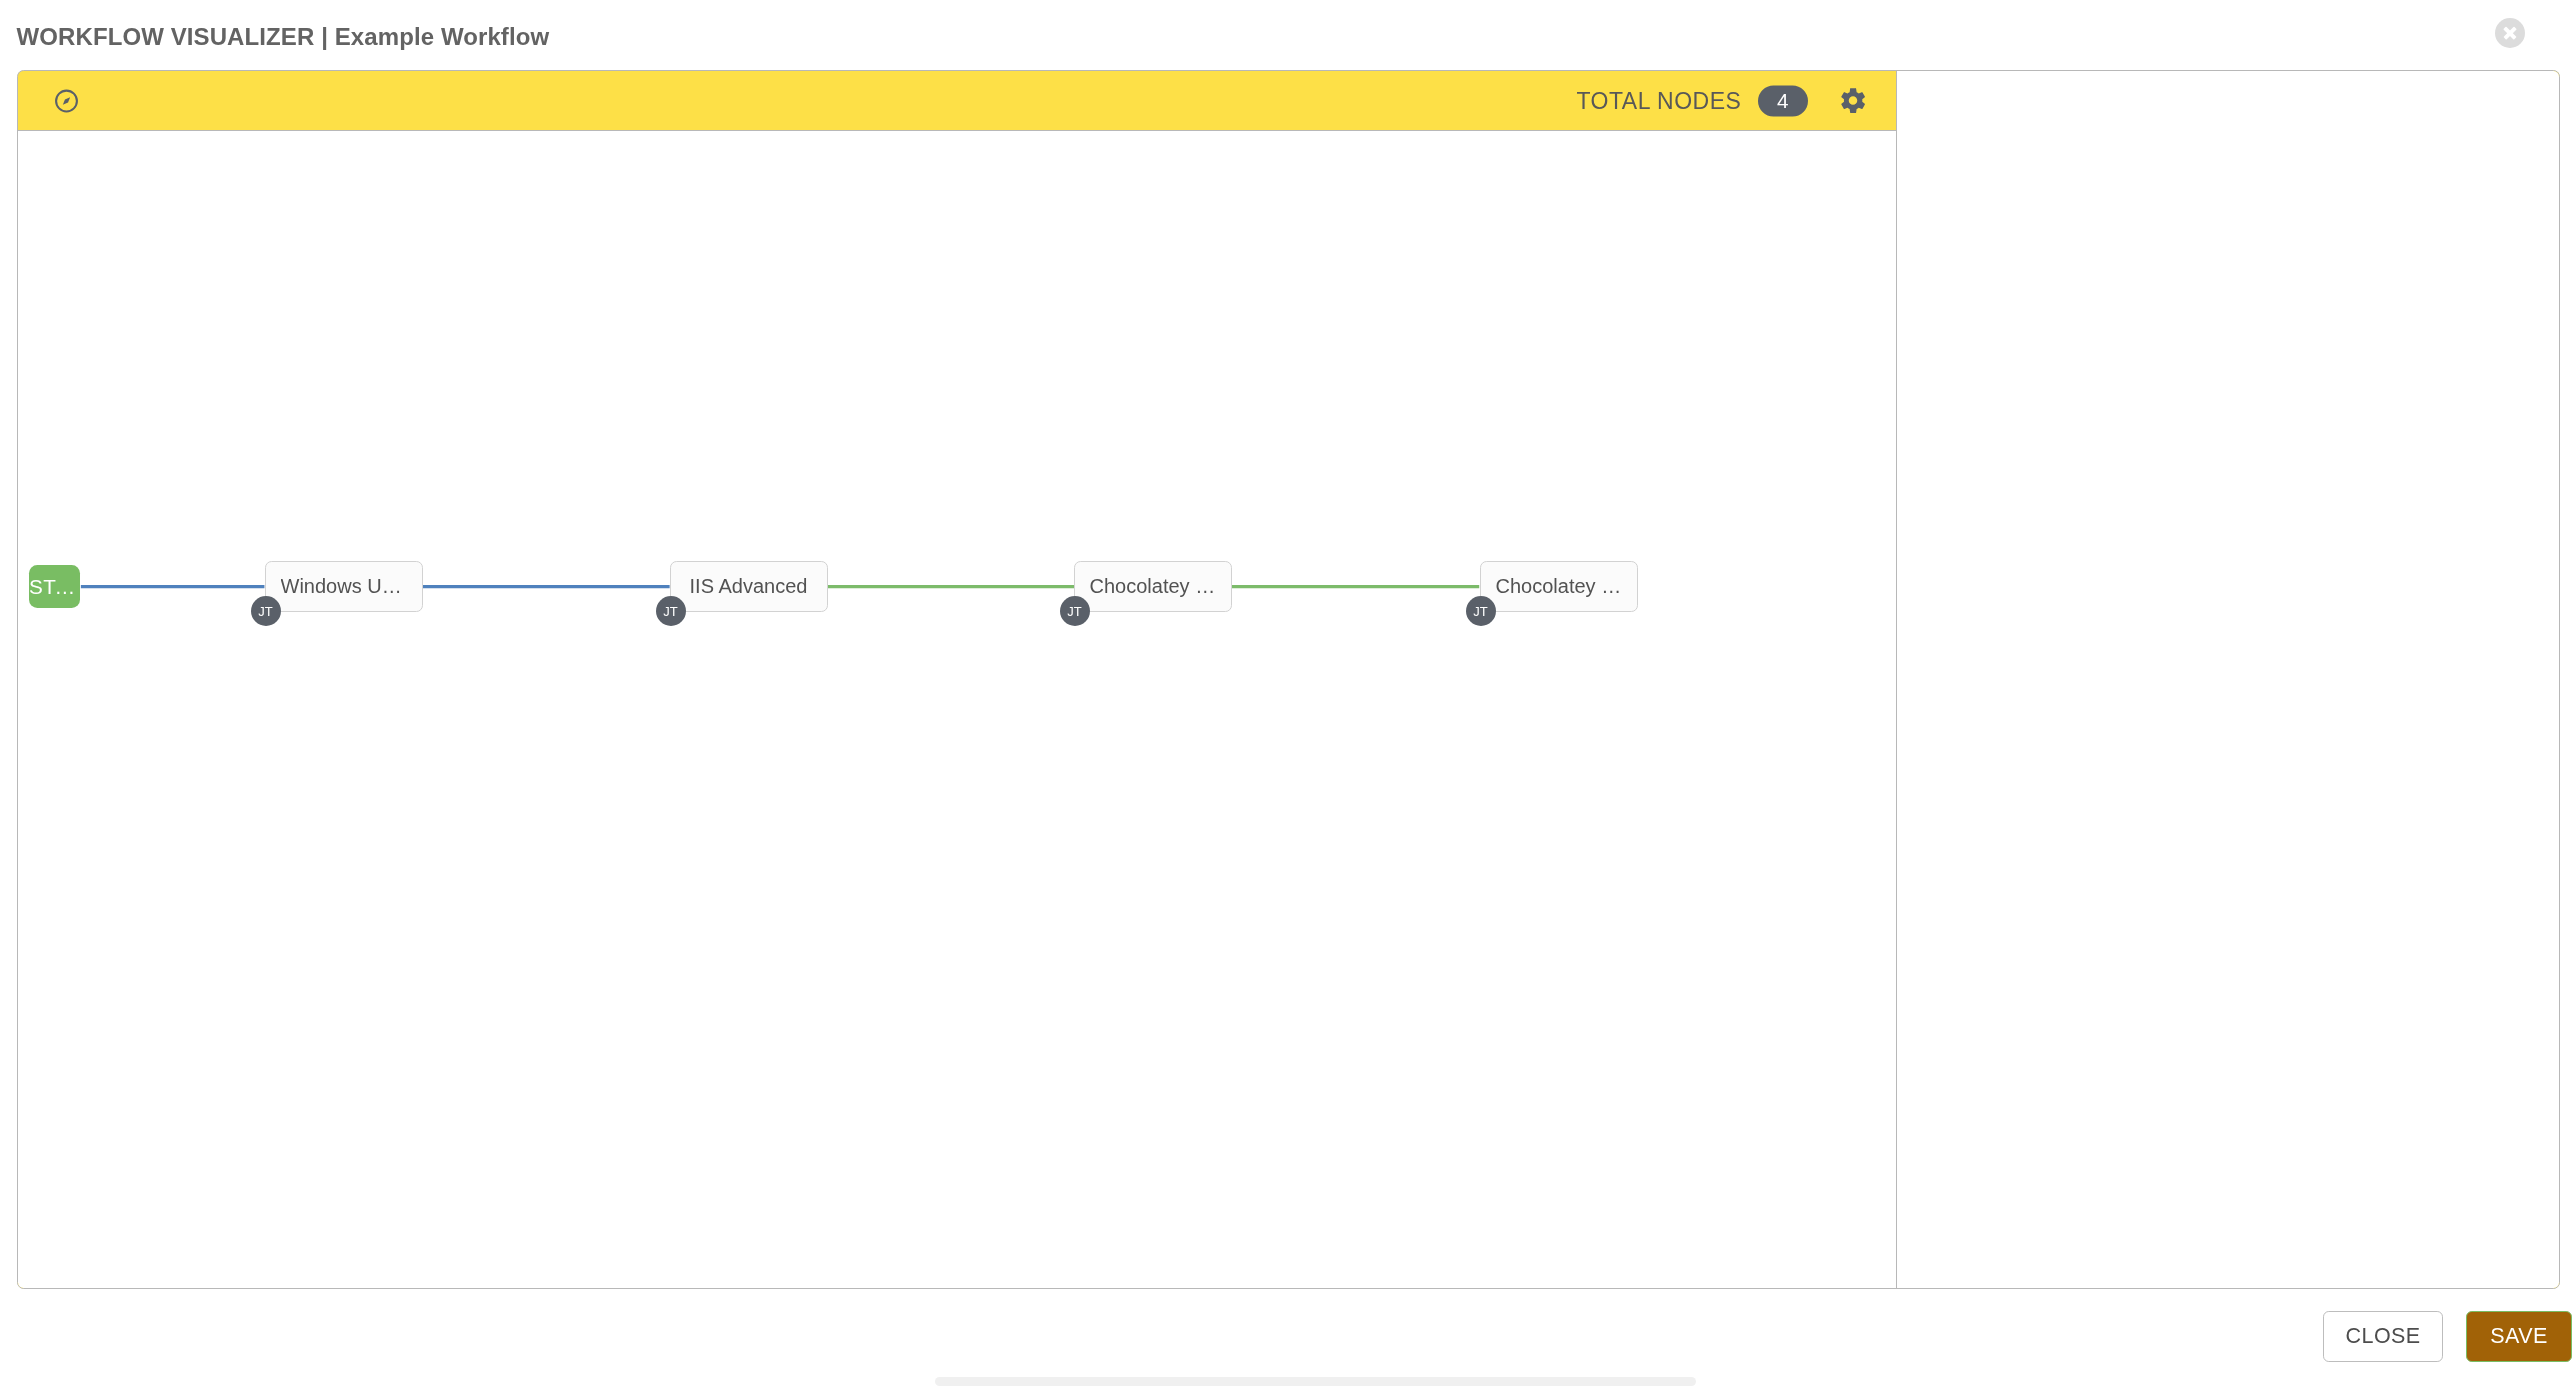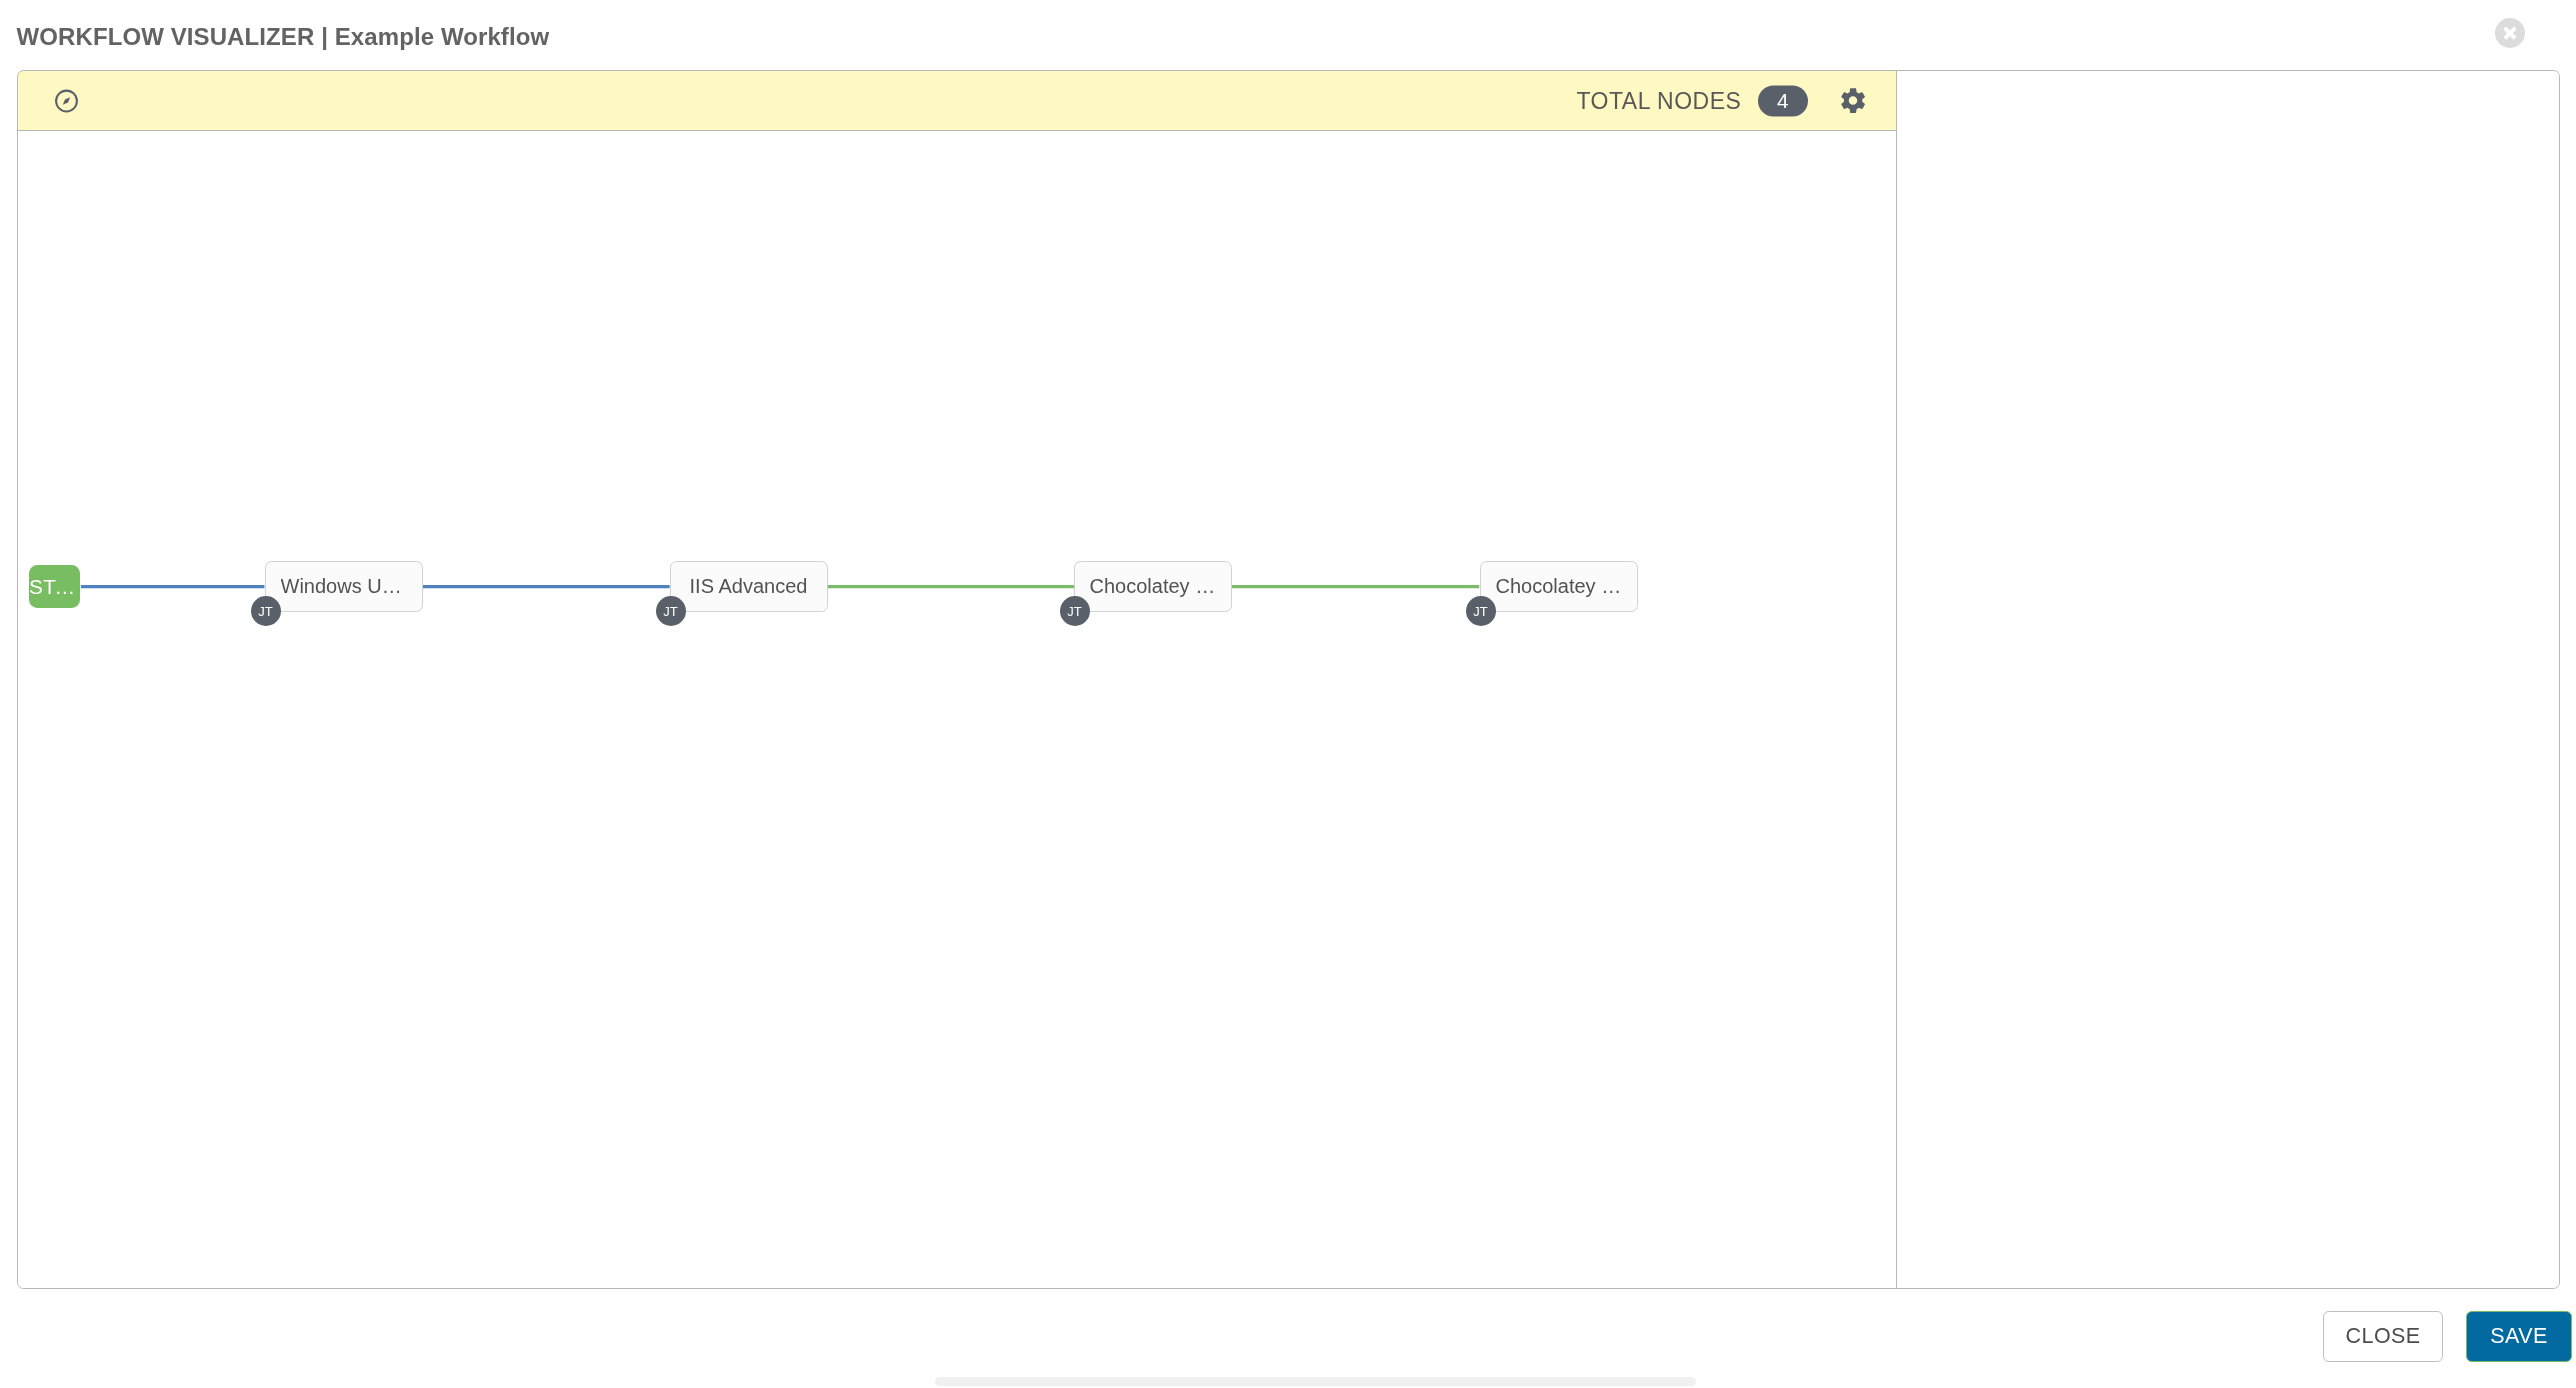--- a/index.html
+++ b/index.html
@@ -62,21 +62,21 @@
   #visualizer-body {
     position: absolute;
     left: 16.5px;
     top: 70px;
     width: 2543px;
     height: 1219px;
     border: 0.8px solid #b8b8b8;
     border-radius: 6.6px;
     box-sizing: border-box;
     display: flex;
-    background: #fef9c3;
+    background: #fde047;
     overflow: hidden;
   }
 
   #canvas-panel {
     position: relative;
     width: 1879px;
     height: 100%;
     border-right: 0.8px solid #b8b8b8;
     box-sizing: border-box;
     display: flex;
@@ -229,21 +229,21 @@
     justify-content: center;
     cursor: pointer;
     font-family: "Liberation Sans", sans-serif;
   }
   #close-button {
     background: #ffffff;
     border: 0.8px solid #bdbdbd;
     color: #4d4d4d;
   }
   #save-button {
-    background: #0369a1;
+    background: #a16207;
     border: 0.8px solid #79bd63;
     color: #ffffff;
   }
 
   
   #bottom-scrollbar {
     position: absolute;
     left: 0;
     bottom: 0;
     width: 2576px;

